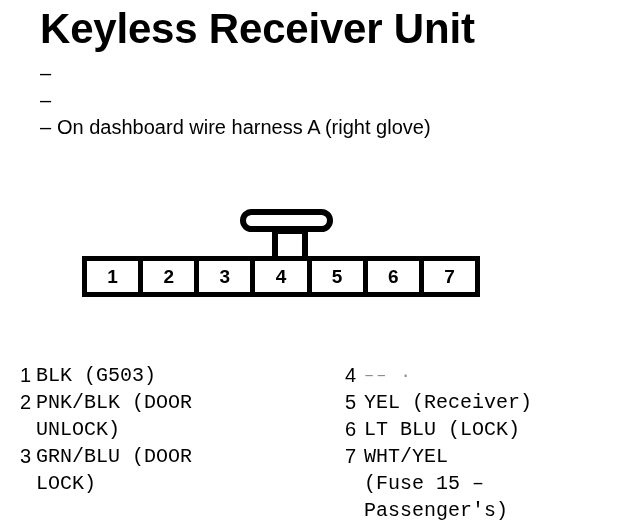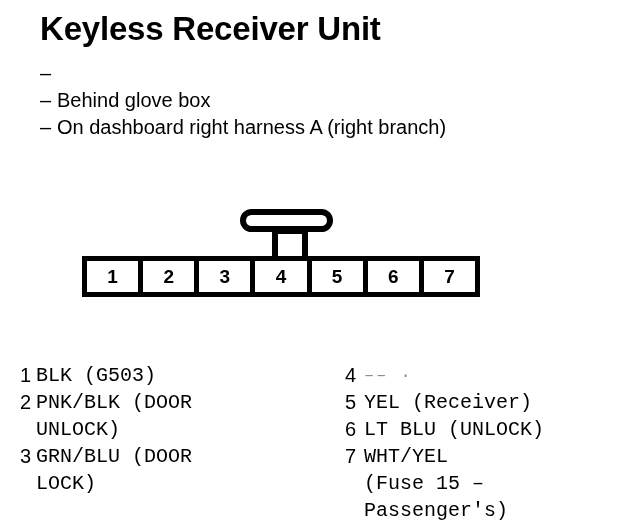--- a/index.html
+++ b/index.html
@@ -15,21 +15,21 @@
     font-family: "Liberation Sans", sans-serif;
     color: #000000;
     -webkit-font-smoothing: none;
   }
 
   
   #page-title {
     position: absolute;
     left: 40px;
     top: 10px;
-    font-size: 33px;
+    font-size: 42px;
     font-weight: bold;
     letter-spacing: -0.2px;
     line-height: 38px;
     white-space: nowrap;
   }
 
   
   #notes {
     position: absolute;
     left: 40px;
@@ -150,25 +150,24 @@
 <body>
 
 <div id="page-title">Keyless Receiver Unit</div>
 
 <div id="notes">
   <div class="note-row">
     <span class="note-dash">–</span>
   </div>
   <div class="note-row">
     <span class="note-dash">–</span>
-    <span>Behind glove box</span>
   </div>
   <div class="note-row">
     <span class="note-dash">–</span>
-    <span>On dashboard right harness A (right branch)</span>
+    <span>On dashboard wire harness A (right glove)</span>
   </div>
 </div>
 
 <div id="connector">
 
   <div id="tab"></div>
   <div id="neck-fill"></div>
   <div class="neck" id="neck-left"></div>
   <div class="neck" id="neck-right"></div>
 
@@ -204,20 +203,20 @@
   <div class="legend-entry">
     <span class="legend-num">4</span>
     <span class="legend-label faint">–– ·</span>
   </div>
   <div class="legend-entry">
     <span class="legend-num">5</span>
     <span class="legend-label">YEL (Receiver)</span>
   </div>
   <div class="legend-entry">
     <span class="legend-num">6</span>
-    <span class="legend-label">LT BLU (UNLOCK)</span>
+    <span class="legend-label">LT BLU (LOCK)</span>
   </div>
   <div class="legend-entry">
     <span class="legend-num">7</span>
     <span class="legend-label">WHT/YEL
   (Fuse 15 – Passenger's)</span>
   </div>
 </div>
 
 </body></html>

